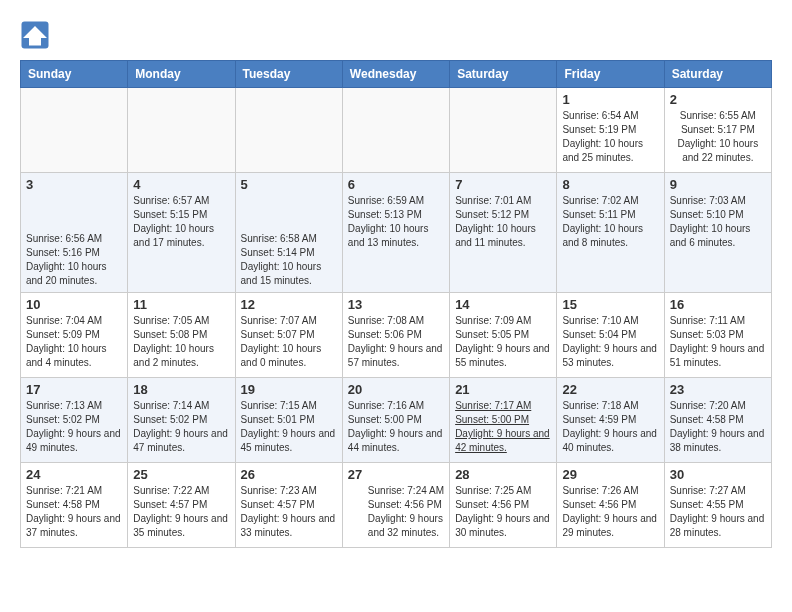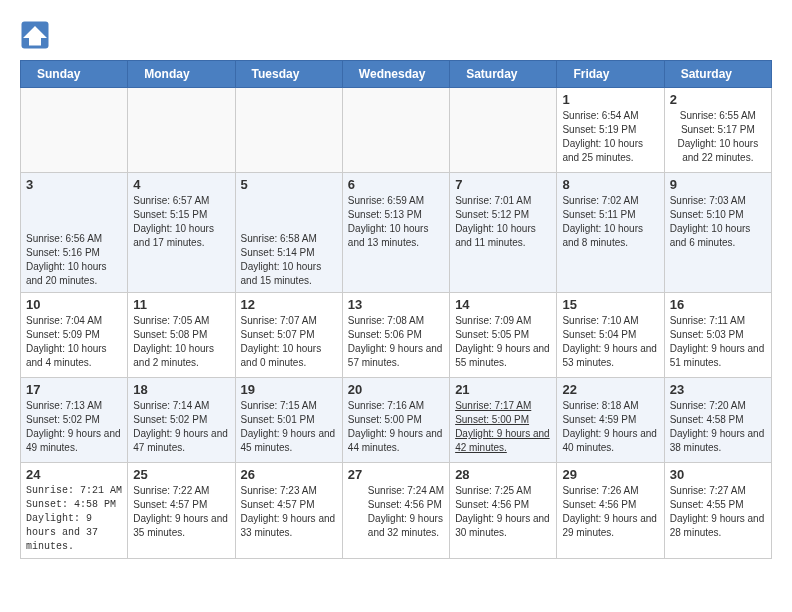--- a/index.html
+++ b/index.html
@@ -49,21 +49,21 @@
     table {
       width: 100%;
       border-collapse: collapse;
       table-layout: fixed;
     }
     th {
       background-color: #4a7fc1;
       color: #fff;
       font-size: 12px;
       font-weight: bold;
-      padding: 6px 16px;
+      padding: 6px 7px;
       text-align: left;
       border: 1px solid #3a6aaa;
     }
     td {
       border: 1px solid #ccc;
       vertical-align: top;
       padding: 4px 5px;
       font-size: 10px;
       color: #333;
       height: 85px;
@@ -254,35 +254,35 @@
 Daylight: 9 hours and 44 minutes.</div>
         </td>
         <td class="alt-row">
           <span class="day-num">21</span>
           <div class="day-info" style="white-space: pre-line; text-decoration: underline;">Sunrise: 7:17 AM
 Sunset: 5:00 PM
 Daylight: 9 hours and 42 minutes.</div>
         </td>
         <td class="alt-row">
           <span class="day-num">22</span>
-          <div class="day-info" style="white-space: pre-line;">Sunrise: 8:18 AM
+          <div class="day-info" style="white-space: pre-line;">Sunrise: 7:18 AM
 Sunset: 4:59 PM
 Daylight: 9 hours and 40 minutes.</div>
         </td>
         <td class="alt-row">
           <span class="day-num">23</span>
           <div class="day-info" style="white-space: pre-line;">Sunrise: 7:20 AM
 Sunset: 4:58 PM
 Daylight: 9 hours and 38 minutes.</div>
         </td>
       </tr>
       <tr>
         <td>
           <span class="day-num">24</span>
-          <div class="day-info" style="white-space: pre-line; font-family: Liberation Mono, monospace;">Sunrise: 7:21 AM
+          <div class="day-info" style="white-space: pre-line;">Sunrise: 7:21 AM
 Sunset: 4:58 PM
 Daylight: 9 hours and 37 minutes.</div>
         </td>
         <td>
           <span class="day-num">25</span>
           <div class="day-info" style="white-space: pre-line;">Sunrise: 7:22 AM
 Sunset: 4:57 PM
 Daylight: 9 hours and 35 minutes.</div>
         </td>
         <td>

